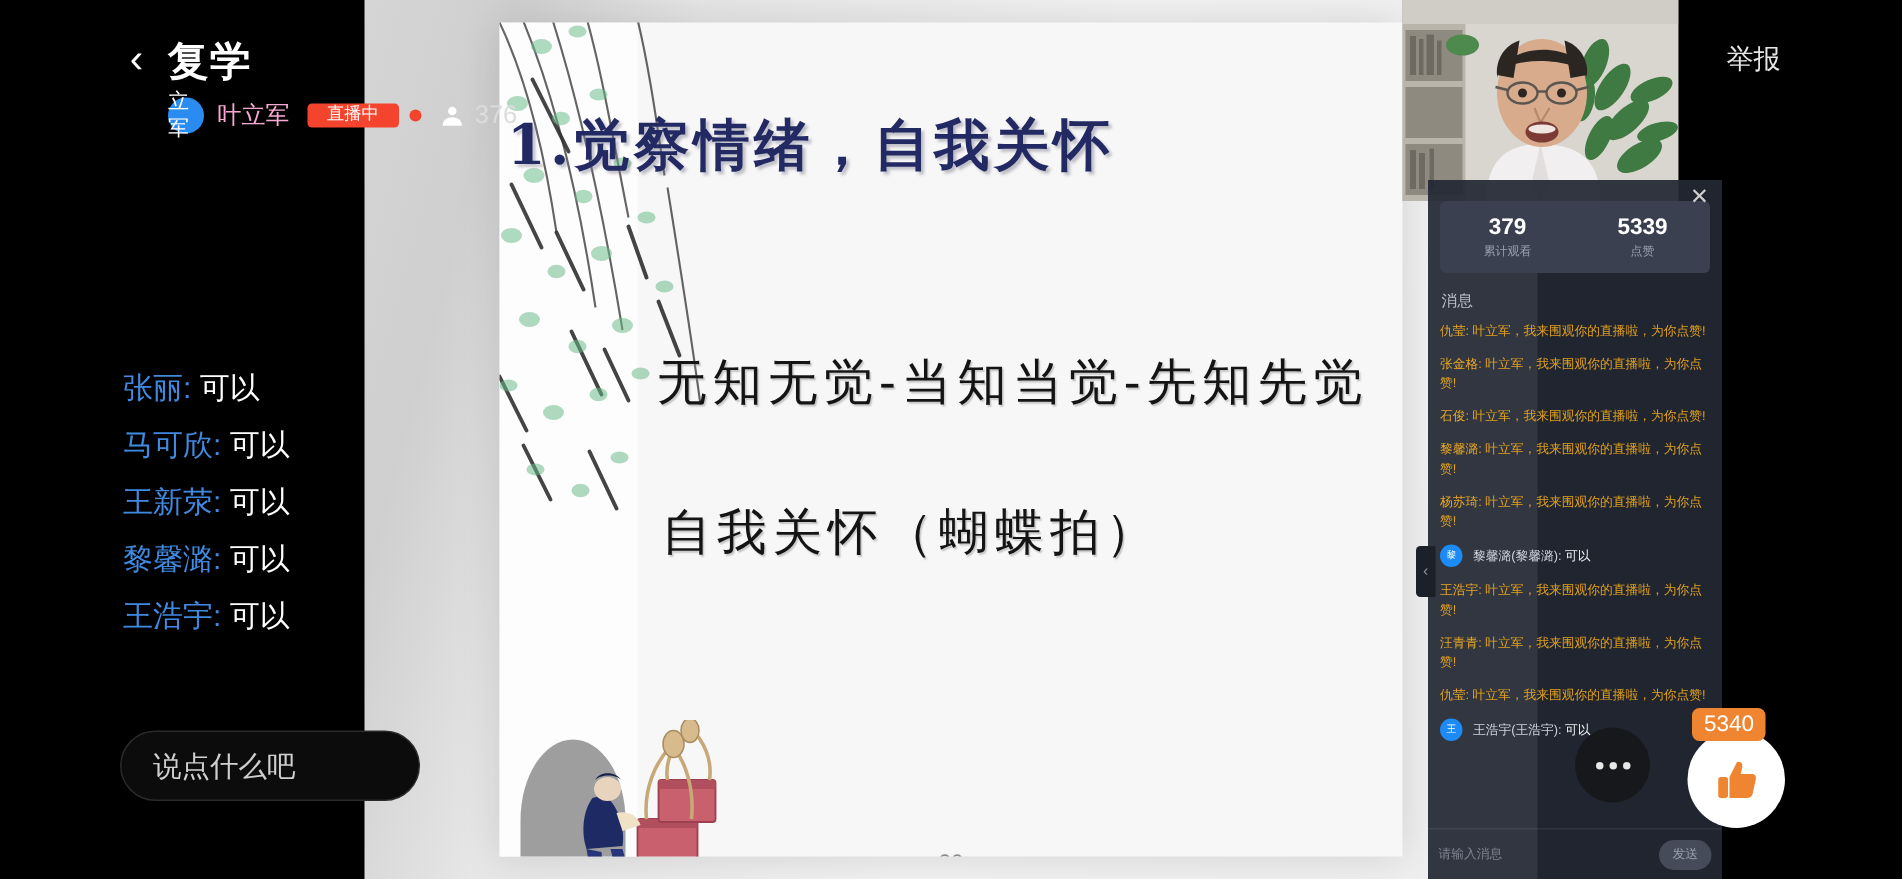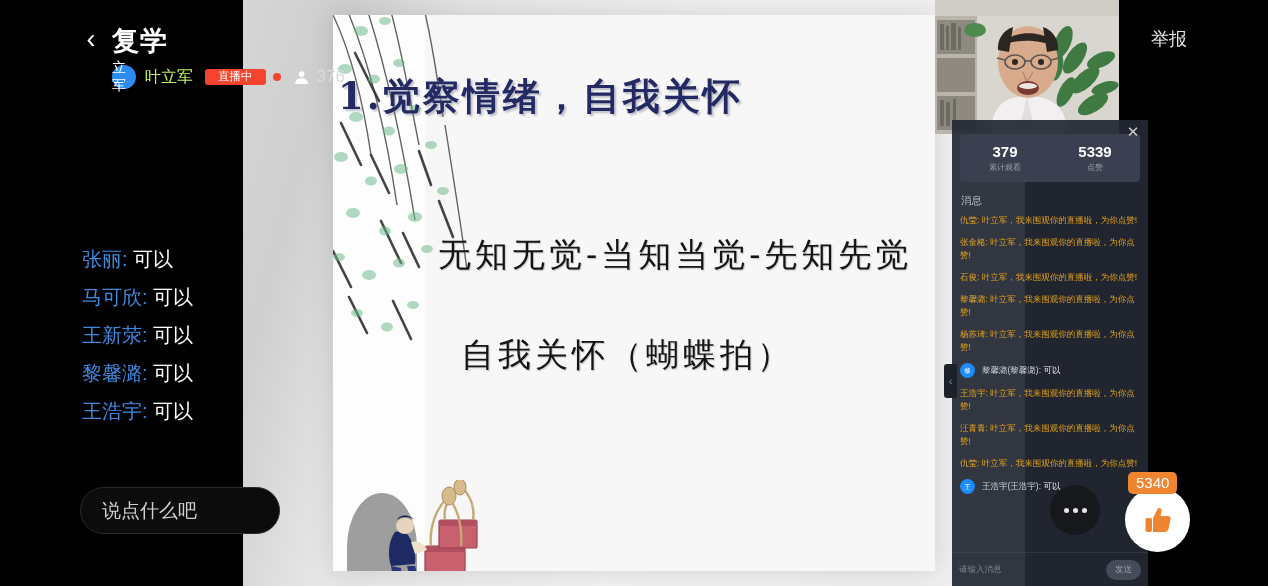--- a/index.html
+++ b/index.html
@@ -10,21 +10,21 @@
   
   .hdr { position:absolute; left:0; top:0; width:243px; height:110px; z-index:40; }
   .back-arrow { position:absolute; left:80px; top:26px; width:22px; height:26px;
      color:#fff; font-size:27px; line-height:26px; text-align:center; cursor:pointer; }
   .room-title { position:absolute; left:112px; top:23px; color:#fff; font-size:27px;
      font-weight:600; letter-spacing:1px; white-space:nowrap; }
   .host-row { position:absolute; left:112px; top:64px; height:26px; display:flex; align-items:center; }
   .avatar-s { width:24px; height:24px; border-radius:50%; background:#2a8cf0;
      color:#fff; font-size:14px; display:flex; align-items:center; justify-content:center;
      flex:0 0 auto; letter-spacing:-0.5px; }
-  .host-name { color:#bef264; font-size:16px; margin-left:9px; white-space:nowrap; }
+  .host-name { color:#f9a8d4; font-size:16px; margin-left:9px; white-space:nowrap; }
   .live-badge { margin-left:12px; background:#f5442e; color:#fff; font-size:11.5px;
      padding:2px 13px 3px; border-radius:3px; white-space:nowrap; line-height:1;
      position:relative; z-index:45; }
   .pulse-dot { width:8px; height:8px; border-radius:50%; background:#f5442e;
      margin-left:7px; flex:0 0 auto; }
   .viewer-wrap { display:flex; align-items:center; margin-left:12px; }
   .person-ico { width:17px; height:17px; }
   .viewer-num { color:#dcdcdc; font-size:17px; margin-left:7px; }
 
   
@@ -43,21 +43,21 @@
      font-weight:700; letter-spacing:3px; white-space:nowrap;
      font-family:"DejaVu Serif","Liberation Serif",serif;
      text-shadow:2px 2px 2px rgba(120,120,140,.45); }
   .slide-l1 { position:absolute; left:105px; top:218px; font-size:33px; color:#141414;
      letter-spacing:4px; white-space:nowrap;
      font-family:"DejaVu Serif","Liberation Serif",serif;
      text-shadow:1px 1px 1px rgba(150,150,150,.5); }
   .slide-l2 { position:absolute; left:108px; top:318px; font-size:33px; color:#141414;
      letter-spacing:4px; white-space:nowrap;
      font-family:"DejaVu Serif","Liberation Serif",serif;
-     text-shadow:1px 1px 1px rgba(150,150,150,.5);margin-left:20px; }
+     text-shadow:1px 1px 1px rgba(150,150,150,.5); }
 
   .pagenum { position:absolute; left:0; right:0; top:552px; text-align:center;
      color:#8b8b8b; font-size:15px; }
 
   
   .illu-bl { position:absolute; left:48px; top:465px; width:118px; height:121px; }
   .grey-blob { position:absolute; left:14px; top:478px; width:70px; height:108px;
      background:#8d8d8d; border-radius:50% 50% 0 0; opacity:.85; }
 
   

